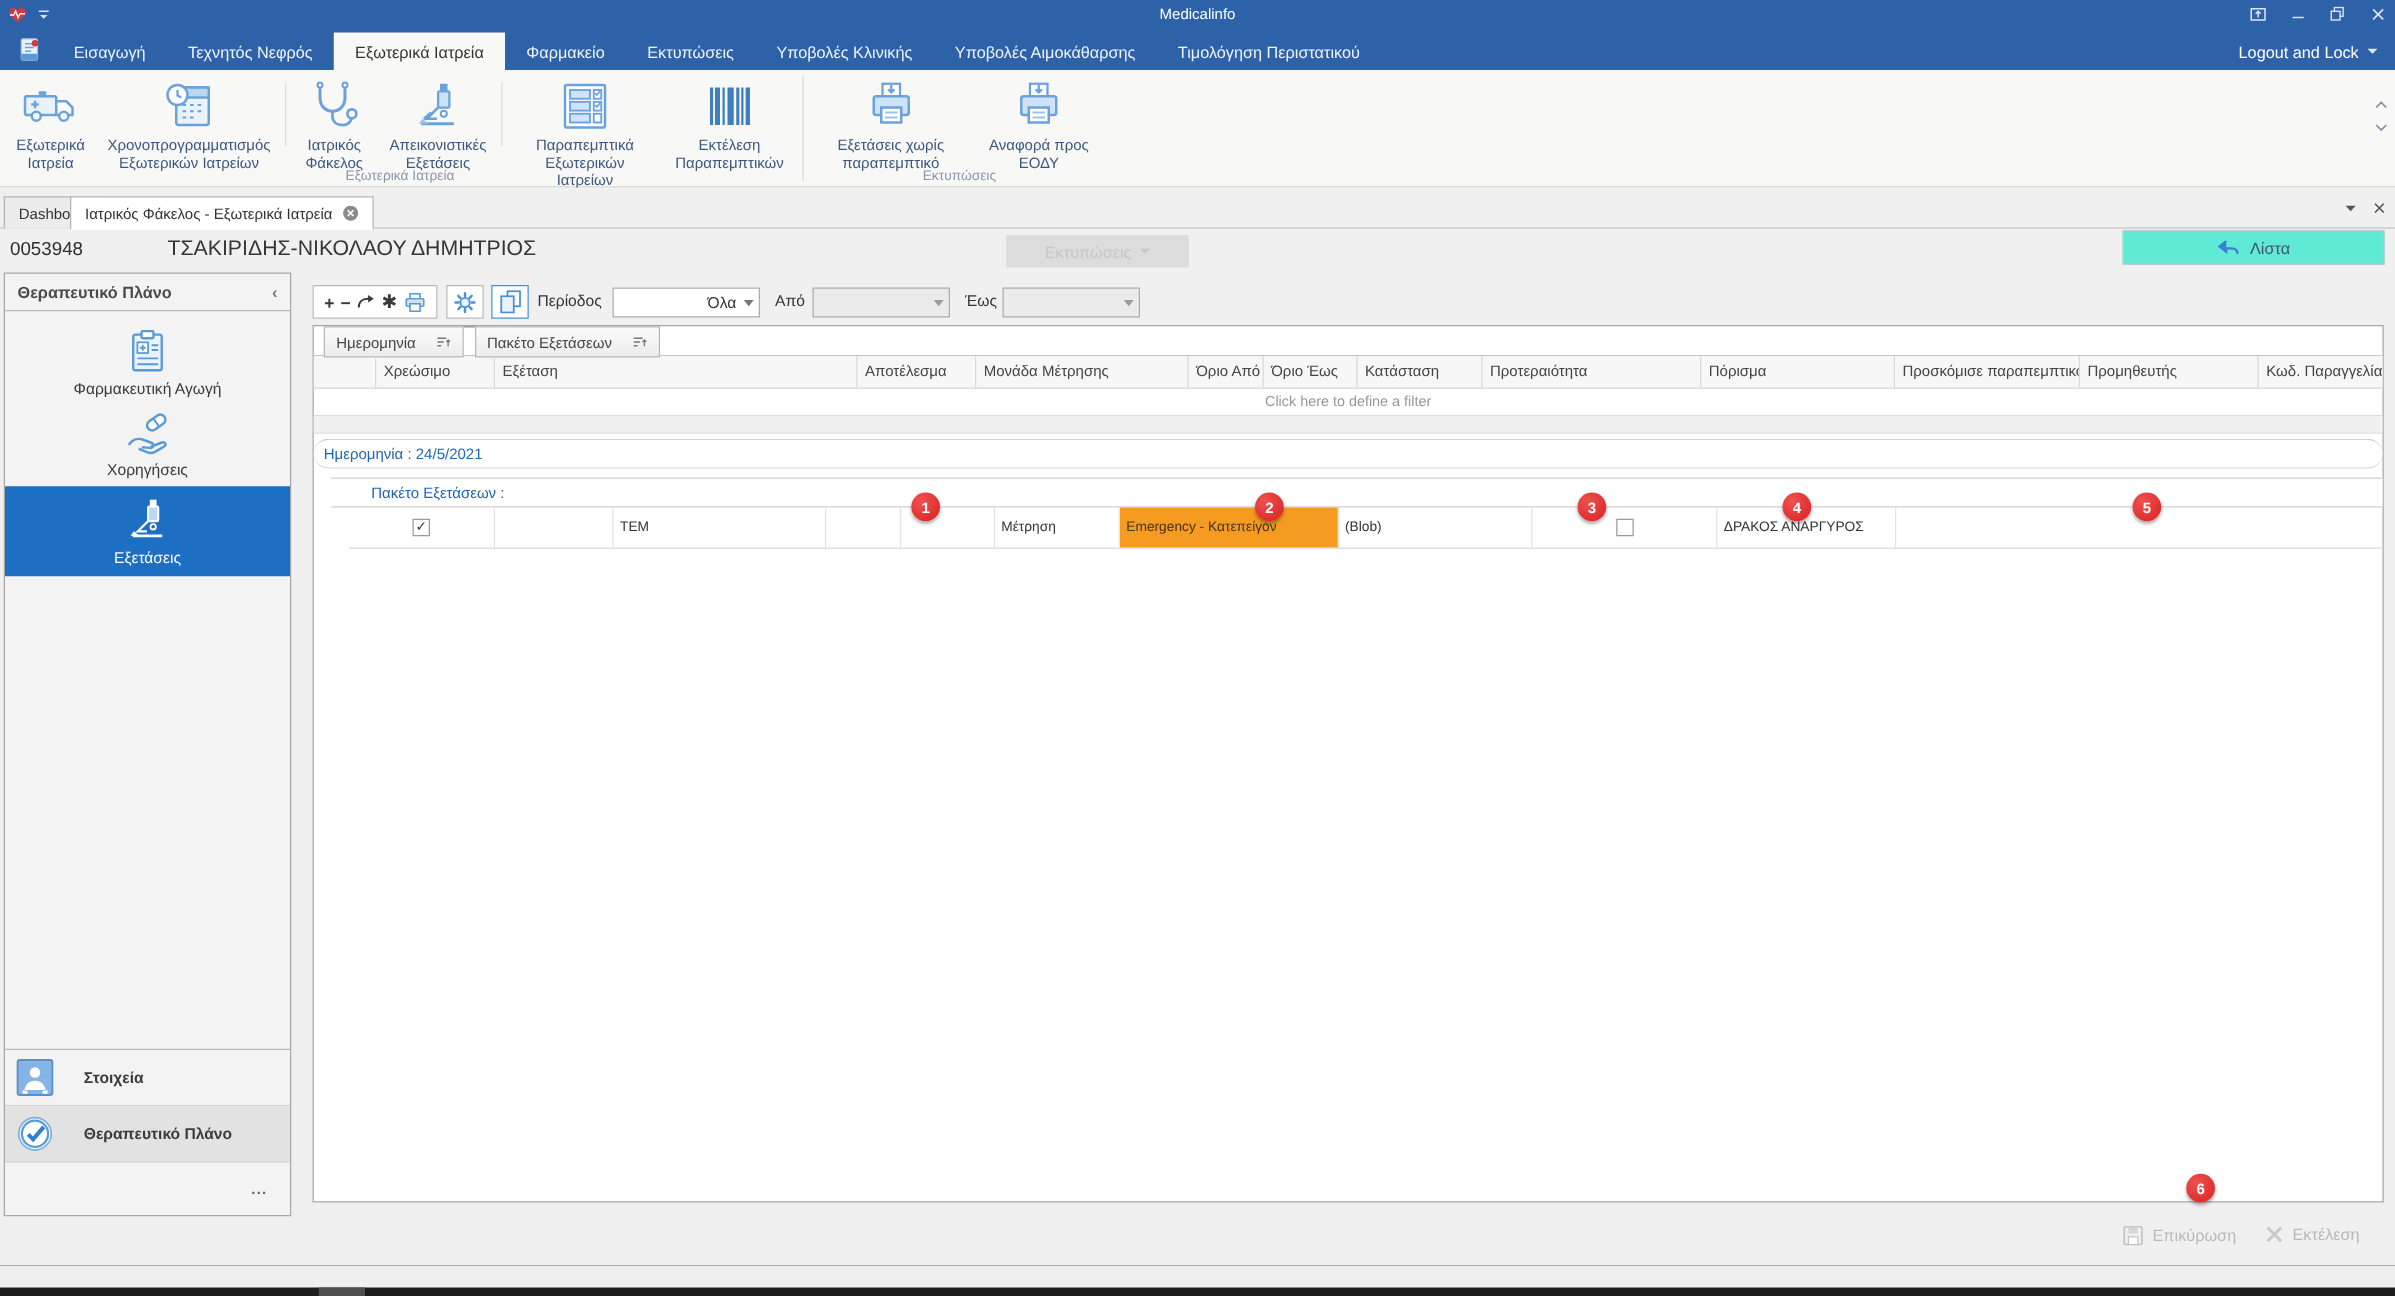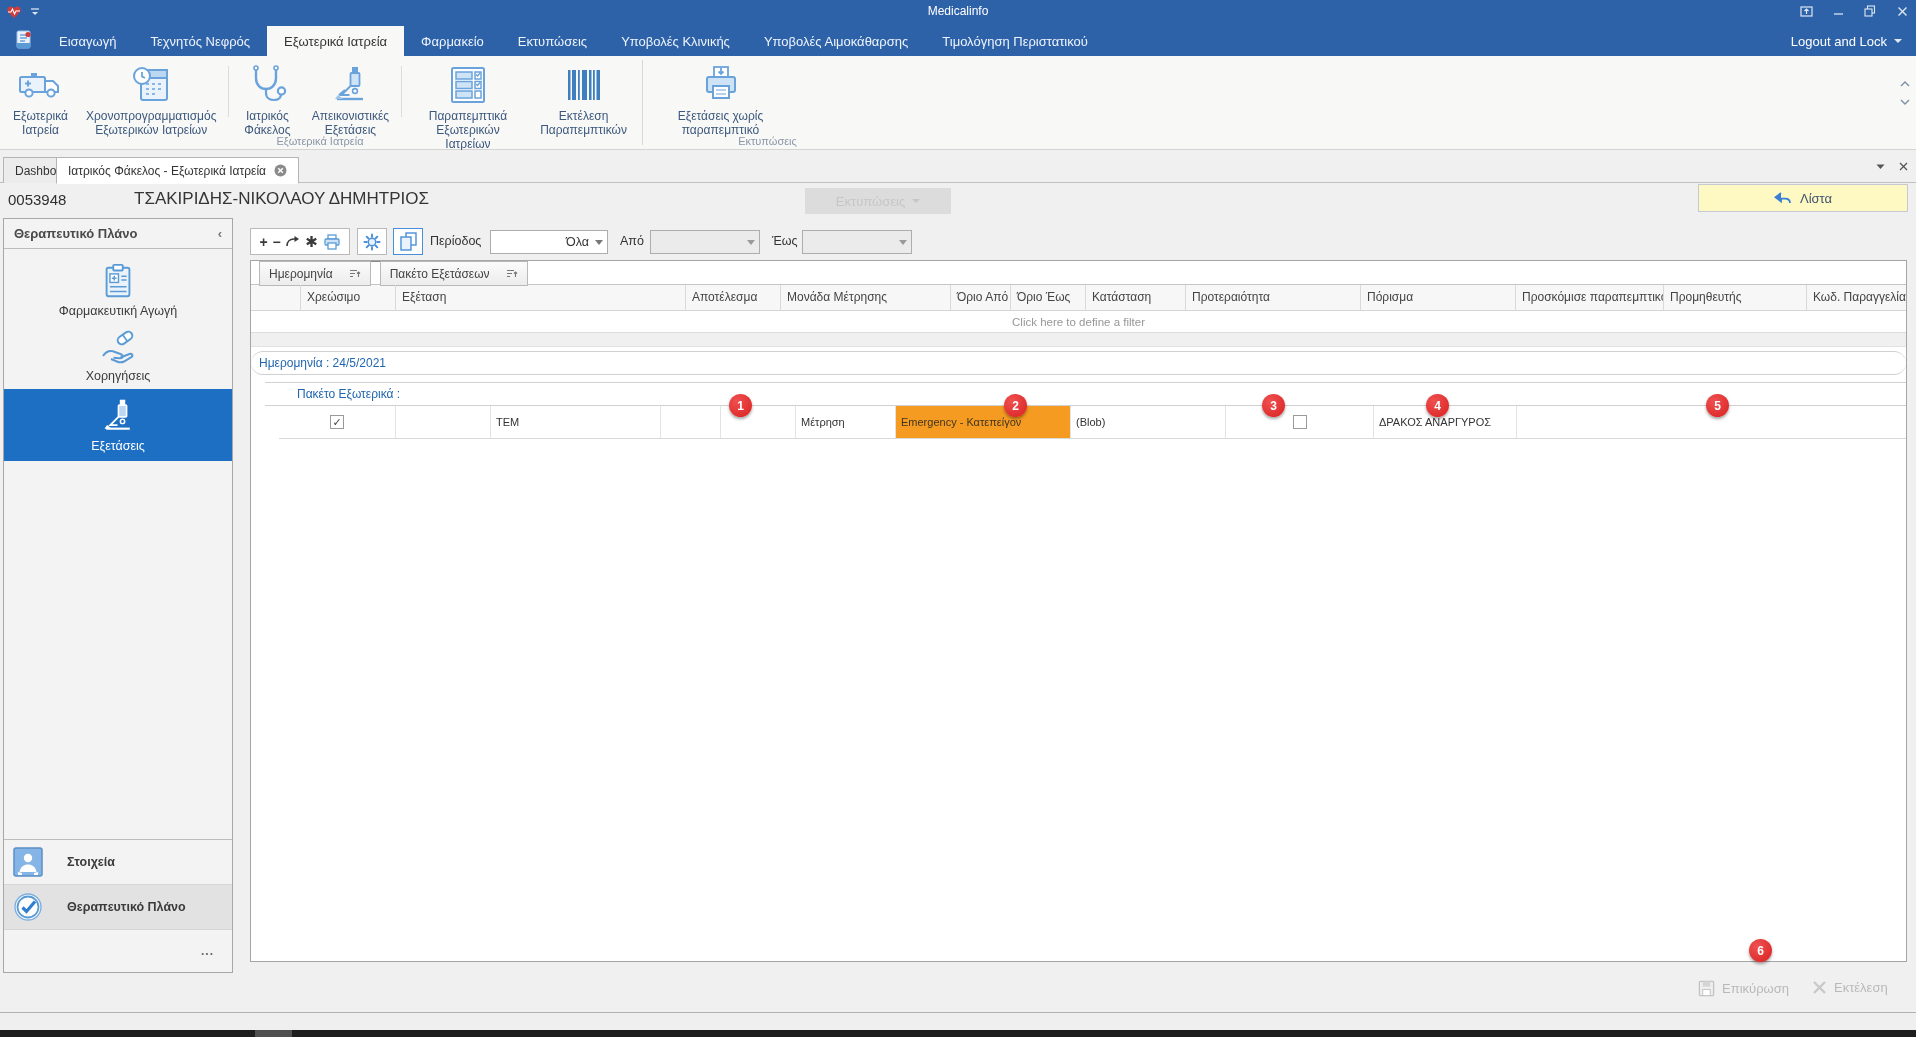--- a/index.html
+++ b/index.html
@@ -38,21 +38,21 @@
   .doc-tab.inactive { left:3px; background:#ececec; border:1px solid #b5b5b5; border-bottom:none; }
   .doc-tab.active { left:56px; background:#ffffff; border:1px solid #b5b5b5; border-bottom:1px solid #fff; z-index:2; height:27px; gap:8px; }
   .tabstrip-right { position:absolute; right:8px; top:12px; display:flex; gap:14px; align-items:center; color:#555; font-size:10px; }
 
   
   .patientbar { position:absolute; left:0; top:183px; width:1916px; height:35px; background:#f0f0f0; }
   .patient-id { position:absolute; left:8px; top:8px; font-size:15px; color:#2f2f2f; }
   .patient-name { position:absolute; left:134px; top:6px; font-size:17px; color:#353535; }
   .btn-prints { position:absolute; left:805px; top:5px; width:146px; height:26px; background:#dcdcdc; color:#c6c6c6; font-size:13px; display:flex; align-items:center; justify-content:center; gap:7px; }
   .caret-down-dis { width:0; height:0; border-left:4px solid transparent; border-right:4px solid transparent; border-top:4px solid #c6c6c6; }
-  .btn-lista { position:absolute; left:1698px; top:1px; width:210px; height:28px; background:#fef9c3; border:1px solid #c4c9d2; display:flex; align-items:center; justify-content:center; gap:8px; font-size:13px; color:#41536e; cursor:pointer; }
+  .btn-lista { position:absolute; left:1698px; top:1px; width:210px; height:28px; background:#5eead4; border:1px solid #c4c9d2; display:flex; align-items:center; justify-content:center; gap:8px; font-size:13px; color:#41536e; cursor:pointer; }
 
   
   .sidebar { position:absolute; left:3px; top:218px; width:230px; height:755px; background:#f3f3f3; border:1px solid #a8a8a8; }
   .sb-header { height:30px; border-bottom:1px solid #bdbdbd; display:flex; align-items:center; padding:0 10px; font-size:13px; font-weight:bold; color:#4a4a4a; }
   .sb-collapse { margin-left:auto; color:#777; font-size:13px; cursor:pointer; }
   .sb-item { height:66px; display:flex; flex-direction:column; align-items:center; justify-content:center; gap:4px; cursor:pointer; }
   .sb-item .sb-label { font-size:12.5px; color:#3a3a3a; }
   .sb-item.selected { background:#1d6fc4; height:72px; }
   .sb-item.selected .sb-label { color:#ffffff; }
   .sb-bottom { position:absolute; left:0; right:0; bottom:0; border-top:1px solid #bdbdbd; }
@@ -266,20 +266,32 @@
             <svg width="44" height="42" viewBox="0 0 44 42">
               <rect x="15" y="3" width="14" height="10" fill="#fff" stroke="#6aa3dc" stroke-width="1.8"></rect>
               <path d="M22 4v6M19.5 7.5l2.5 2.5 2.5-2.5" fill="none" stroke="#6aa3dc" stroke-width="1.8"></path>
               <rect x="8" y="13" width="28" height="15" rx="2" fill="#cfe3f7" stroke="#6aa3dc" stroke-width="2"></rect>
               <rect x="14" y="22" width="16" height="12" fill="#fff" stroke="#6aa3dc" stroke-width="2"></rect>
               <path d="M17 26h10M17 30h10" stroke="#9cc3ea" stroke-width="1.5"></path>
             </svg>
           </span>
         <span class="rlabel" style="max-width:125px">Εξετάσεις χωρίς παραπεμπτικό</span>
       </div>
+      <div class="ritem">
+        <span class="ricon">
+            <svg width="44" height="42" viewBox="0 0 44 42">
+              <rect x="15" y="3" width="14" height="10" fill="#fff" stroke="#6aa3dc" stroke-width="1.8"></rect>
+              <path d="M22 4v6M19.5 7.5l2.5 2.5 2.5-2.5" fill="none" stroke="#6aa3dc" stroke-width="1.8"></path>
+              <rect x="8" y="13" width="28" height="15" rx="2" fill="#cfe3f7" stroke="#6aa3dc" stroke-width="2"></rect>
+              <rect x="14" y="22" width="16" height="12" fill="#fff" stroke="#6aa3dc" stroke-width="2"></rect>
+              <path d="M17 26h10M17 30h10" stroke="#9cc3ea" stroke-width="1.5"></path>
+            </svg>
+          </span>
+        <span class="rlabel" style="max-width:105px">Αναφορά προς ΕΟΔΥ</span>
+      </div>
       <div class="rgroup-caption">Εκτυπώσεις</div>
     </div>
     <div class="ribbon-scrolls">
       <svg width="10" height="7" viewBox="0 0 10 7">
           <path d="M1 6l4-4 4 4" fill="none" stroke="#7d8fa5" stroke-width="1.4"></path>
         </svg>
       <svg width="10" height="7" viewBox="0 0 10 7">
           <path d="M1 1l4 4 4-4" fill="none" stroke="#7d8fa5" stroke-width="1.4"></path>
         </svg>
     </div>
@@ -464,21 +476,21 @@
       <div class="hcell col-rep">Πόρισμα</div>
       <div class="hcell col-br">Προσκόμισε παραπεμπτικό</div>
       <div class="hcell col-sup">Προμηθευτής</div>
       <div class="hcell col-ord" style="border-right:none">Κωδ. Παραγγελίας</div>
     </div>
 
     <div class="frow">Click here to define a filter</div>
     <div class="gap-strip"></div>
 
     <div class="group-row g1">Ημερομηνία : 24/5/2021</div>
-    <div class="group-row g2">Πακέτο Εξωτερικά :</div>
+    <div class="group-row g2">Πακέτο Εξετάσεων :</div>
 
     <div class="gridrow drow">
       <div class="dcell col-bill center">
         <span class="checkbox">✓</span>
       </div>
       <div class="dcell col-res"></div>
       <div class="dcell col-unit">TEM</div>
       <div class="dcell col-lf"></div>
       <div class="dcell col-lt"></div>
       <div class="dcell col-st">Μέτρηση</div>

